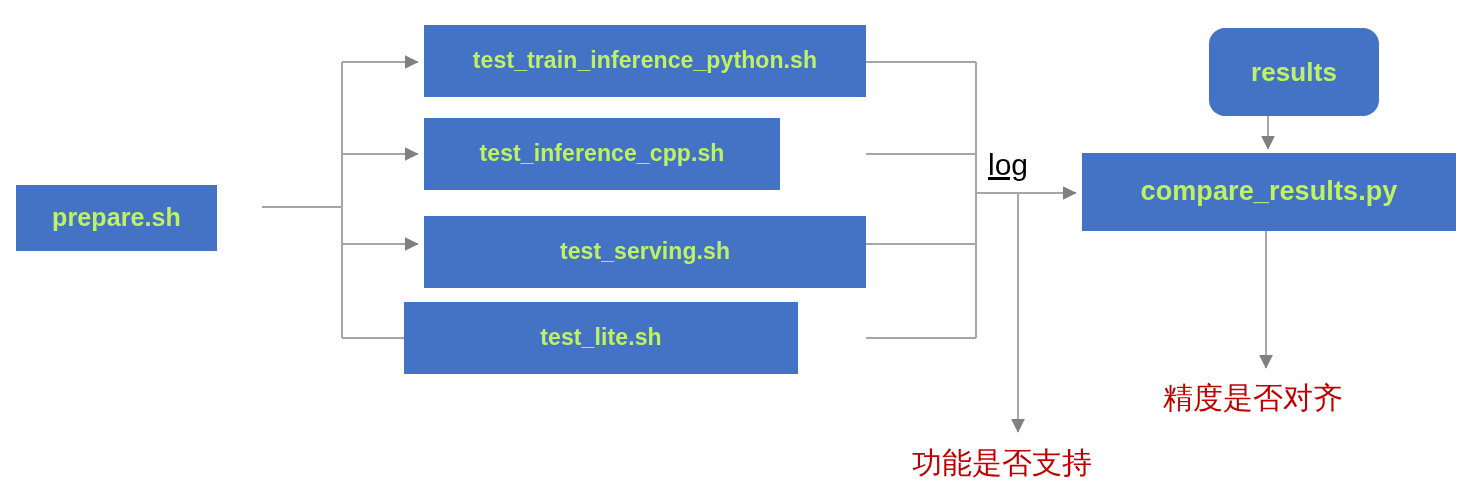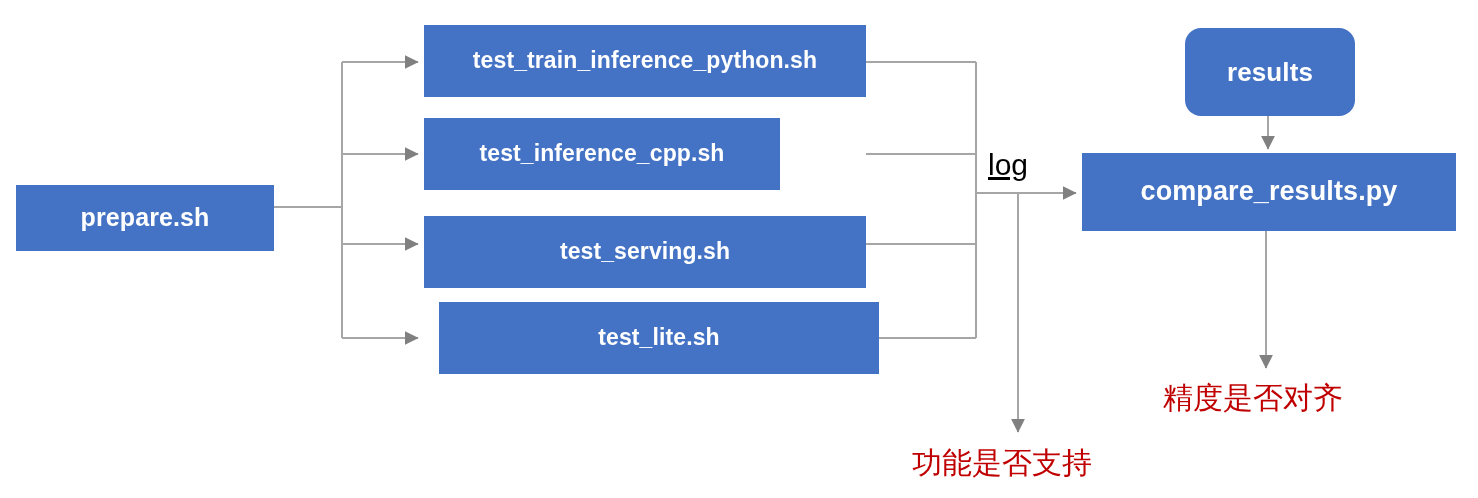--- a/index.html
+++ b/index.html
@@ -22,55 +22,56 @@
     left: 0;
     top: 0;
     width: 1478px;
     height: 498px;
     pointer-events: none;
   }
   .node {
     position: absolute;
     box-sizing: border-box;
     background: #4472C4;
-    color: #ffffff;
+    color: #bef264;
     display: flex;
     align-items: center;
     justify-content: center;
     text-align: center;
     font-weight: bold;
     letter-spacing: 0.1px;
     line-height: 1.1;
     padding: 8px 10px;
     white-space: nowrap;
   }
   .node.rounded {
     border-radius: 16px;
+    margin-left: 24px;
   }
   .label-plain {
     position: absolute;
     color: #000000;
     font-weight: normal;
     white-space: nowrap;
     text-decoration: underline;
   }
   .label-red {
     position: absolute;
     color: #C00000;
     font-weight: normal;
     white-space: nowrap;
     font-family: "DejaVu Sans", "Liberation Sans", sans-serif;
   }
 
   
-  #node-prepare      { left: 16px;   top: 185px; width: 258px; height: 66px;  font-size: 25px; }
+  #node-prepare      { left: 16px;   top: 185px; width: 201px; height: 66px;  font-size: 25px; }
   #node-train        { left: 424px;  top: 25px;  width: 442px; height: 72px;  font-size: 23px; }
   #node-cpp          { left: 424px;  top: 118px; width: 356px; height: 72px;  font-size: 23px; }
   #node-serving      { left: 424px;  top: 216px; width: 442px; height: 72px;  font-size: 23px; }
-  #node-lite         { left: 439px;  top: 302px; width: 440px; height: 72px;  font-size: 23px; }
+  #node-lite         { left: 404px;  top: 302px; width: 394px; height: 72px;  font-size: 23px; }
   #node-results      { left: 1185px; top: 28px;  width: 170px; height: 88px;  font-size: 26px; }
   #node-compare      { left: 1082px; top: 153px; width: 374px; height: 78px;  font-size: 27px; }
 
   #label-log         { left: 988px;  top: 148px; font-size: 30px; }
   #label-func        { left: 912px;  top: 443px; font-size: 30px; }
   #label-prec        { left: 1163px; top: 378px; font-size: 30px; }
 </style>
 </head>
 <body>
 

